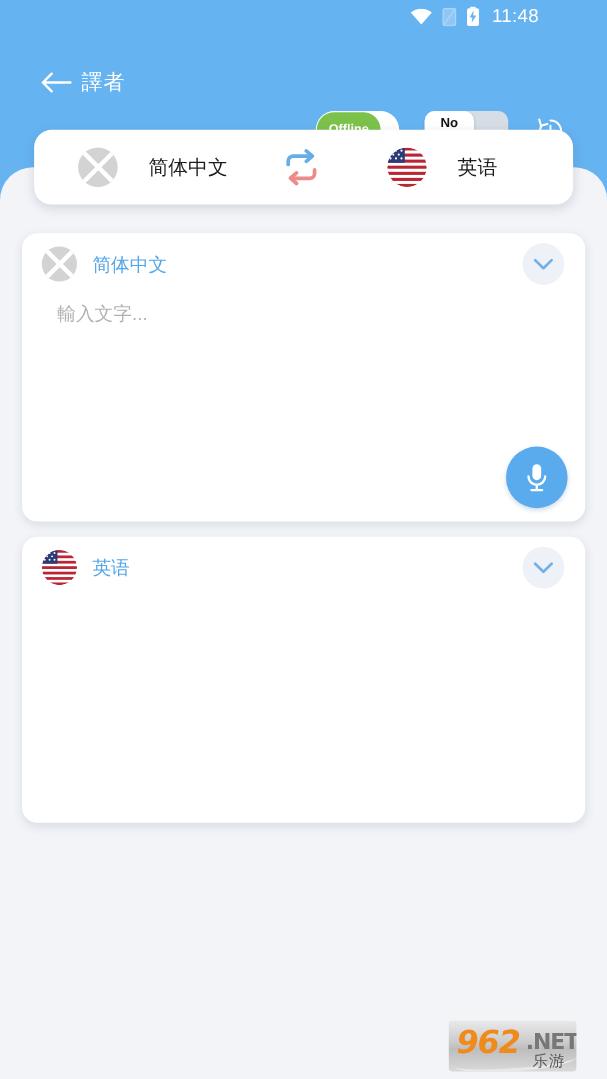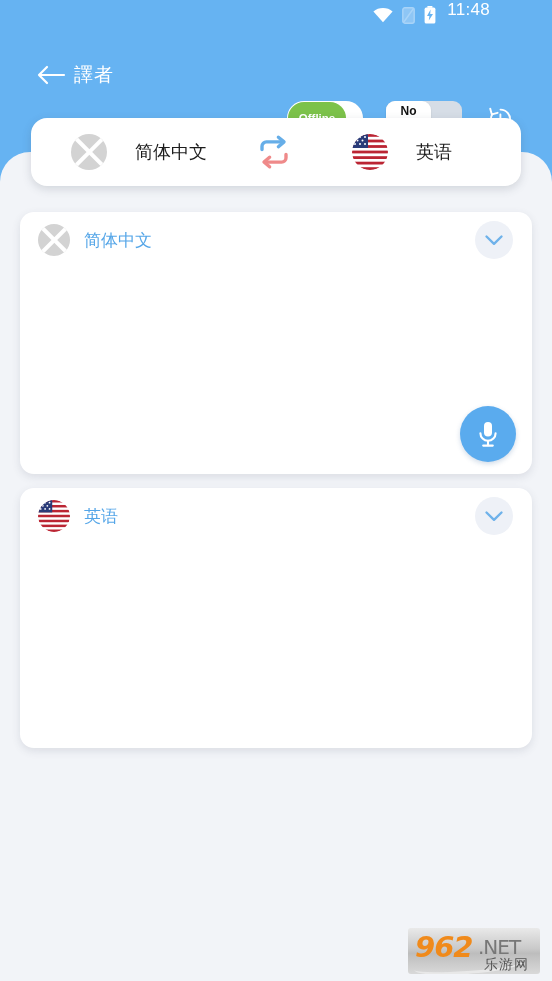--- a/index.html
+++ b/index.html
@@ -29,20 +29,21 @@
     width: 552px; height: 200px;
     background: #66b3f2;
   }
 
   
   .statusbar {
     position: absolute;
     left: 0; top: 0;
     width: 504px; height: 30px;
     display: flex;
+    align-items: center;
     justify-content: flex-end;
     padding-right: 14px;
     box-sizing: border-box;
     color: #ffffff;
   }
   .sb-icon { margin-left: 9px; display: flex; align-items: center; }
   .sb-time {
     margin-left: 11px;
     font-size: 17px;
     letter-spacing: .3px;
@@ -234,40 +235,40 @@
     background: #5aabee;
     display: flex; align-items: center; justify-content: center;
     cursor: pointer;
     box-shadow: 0 2px 5px rgba(40,90,150,.22);
   }
 
   
   .watermark {
     position: absolute;
     left: 408px; top: 928px;
-    width: 132px; height: 46px;
+    width: 116px; height: 46px;
     border-radius: 3px;
     background: linear-gradient(#e9e9e9, #c9c9c9 45%, #bdbdbd 55%, #d9d9d9);
     overflow: hidden;
   }
   .wm-962 {
     position: absolute;
     left: 7px; top: 2px;
     font-size: 29px;
     font-weight: bold;
     font-style: italic;
     color: #f08a1b;
     letter-spacing: -1px;
     font-family: "DejaVu Sans", sans-serif;
   }
   .wm-net {
     position: absolute;
     left: 70px; top: 7px;
     font-size: 20px;
-    font-weight: normal;
+    font-weight: bold;
     color: #777777;
     letter-spacing: -1px;
     font-family: "DejaVu Sans", sans-serif;
   }
   .wm-cn {
     position: absolute;
     left: 76px; top: 28px;
     font-size: 14px;
     font-weight: normal;
     color: #555555;
@@ -396,20 +397,21 @@
   <div class="card card-input">
     <div class="card-head">
       <span class="flag small flag-broken"></span>
       <span class="card-lang">简体中文</span>
     </div>
     <div class="chev-btn">
       <svg width="20" height="13" viewBox="0 0 20 13">
         <path d="M2.5 2.5 10 9.8l7.5-7.3" fill="none" stroke="#6fb2ea" stroke-width="2.4" stroke-linecap="round" stroke-linejoin="round"></path>
       </svg>
     </div>
+    <div class="card-text">輸入文字...</div>
     <div class="mic-btn">
       <svg width="26" height="30" viewBox="0 0 26 30">
         <rect x="9" y="3" width="8" height="14.5" rx="4" fill="#ffffff"></rect>
         <path d="M5.4 14.2a7.6 7.6 0 0 0 15.2 0" fill="none" stroke="#ffffff" stroke-width="2.1" stroke-linecap="round"></path>
         <path d="M13 21.8v4.4" stroke="#ffffff" stroke-width="2.1" stroke-linecap="round"></path>
         <path d="M8.2 26.6h9.6" stroke="#ffffff" stroke-width="2.1" stroke-linecap="round"></path>
       </svg>
     </div>
   </div>
 

